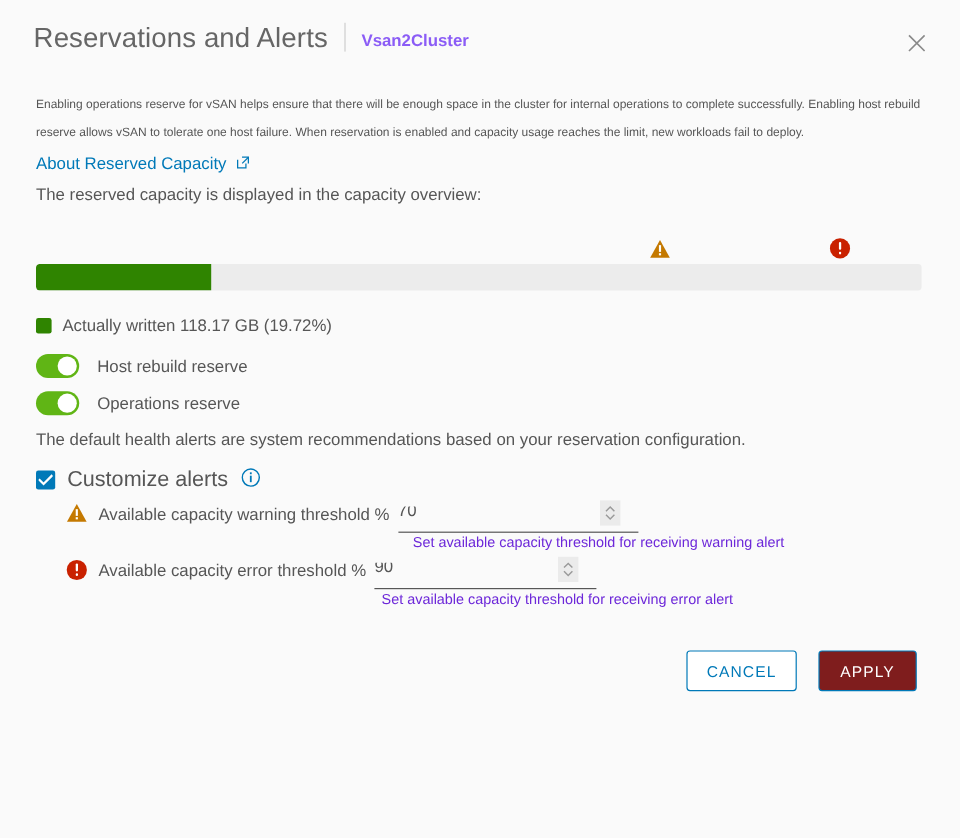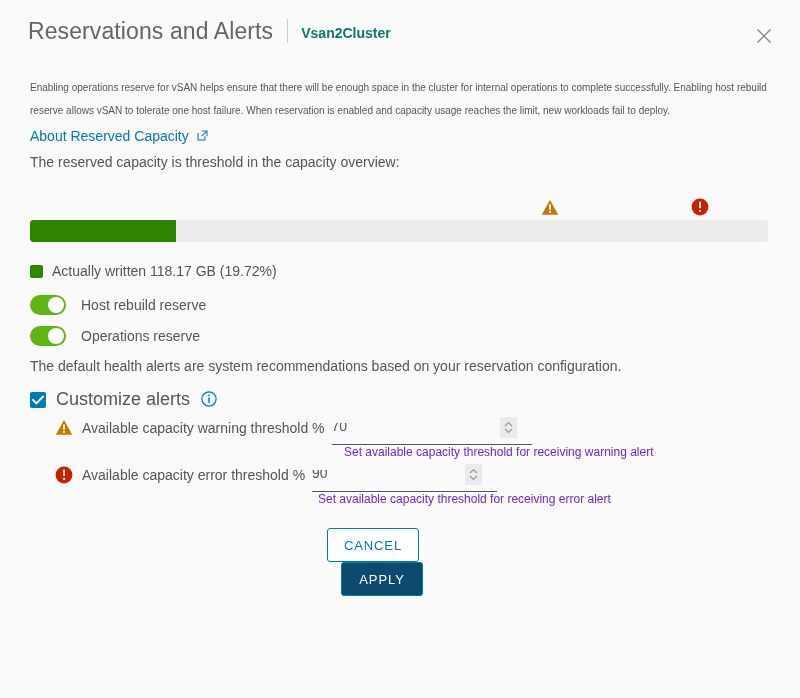--- a/index.html
+++ b/index.html
@@ -42,21 +42,21 @@
   }
   .hdr-sep {
     width: 1px;
     height: 24px;
     background: #cdcdcd;
     margin: 0 13px 0 14px;
   }
   .hdr-sub {
     font-size: 14px;
     font-weight: 700;
-    color: #0f766e;
+    color: #8b5cf6;
     line-height: 1;
     position: relative;
     top: 2px;
   }
   .close-btn {
     position: absolute;
     right: 24px;
     top: 24px;
     width: 24px;
     height: 24px;
@@ -282,41 +282,40 @@
     position: absolute;
     left: 0;
     bottom: 0;
     width: 800px;
     height: 74px;
     display: flex;
     align-items: center;
     justify-content: flex-end;
     padding-right: 36px;
     box-sizing: border-box;
-    flex-direction: column;
   }
   .btn {
     font-family: "Liberation Sans", sans-serif;
     font-size: 13px;
     letter-spacing: 0.9px;
     height: 34px;
     min-width: 82px;
     padding: 0 16px;
     border-radius: 3px;
     cursor: pointer;
     box-sizing: border-box;
   }
   .btn-cancel {
     background: #fff;
     border: 1px solid #0079b8;
     color: #0079b8;
     margin-right: 18px;
   }
   .btn-apply {
-    background: #0c4a6e;
+    background: #7f1d1d;
     border: 1px solid #0079b8;
     color: #fff;
   }
 </style>
 </head>
 <body>
 
 <div class="dialog">
 
   <div class="hdr">
@@ -338,21 +337,21 @@
       <a class="ext-link" href="#">About Reserved Capacity</a>
       <span class="ext-icon">
         <svg width="13" height="13" viewBox="0 0 16 16">
           <path d="M2.5 5 L2.5 13.5 L11 13.5 L11 9" stroke="#0079b8" stroke-width="1.3" fill="none"></path>
           <path d="M7 2.5 L13.5 2.5 L13.5 9" stroke="#0079b8" stroke-width="1.3" fill="none"></path>
           <path d="M7.2 8.8 L13.3 2.7" stroke="#0079b8" stroke-width="1.3" fill="none"></path>
         </svg>
       </span>
     </div>
 
-    <div class="sub-note">The reserved capacity is threshold in the capacity overview:</div>
+    <div class="sub-note">The reserved capacity is displayed in the capacity overview:</div>
 
   </div>
 
   <div class="marker" style="left:541px; top:199px;">
     <svg width="18" height="17" viewBox="0 0 18 17">
       <path d="M9 1 L17.2 15.8 L0.8 15.8 Z" fill="#c47900"></path>
       <rect x="8.1" y="5.3" width="1.8" height="5.6" fill="#fff"></rect>
       <rect x="8.1" y="12" width="1.8" height="1.8" fill="#fff"></rect>
     </svg>
   </div>

